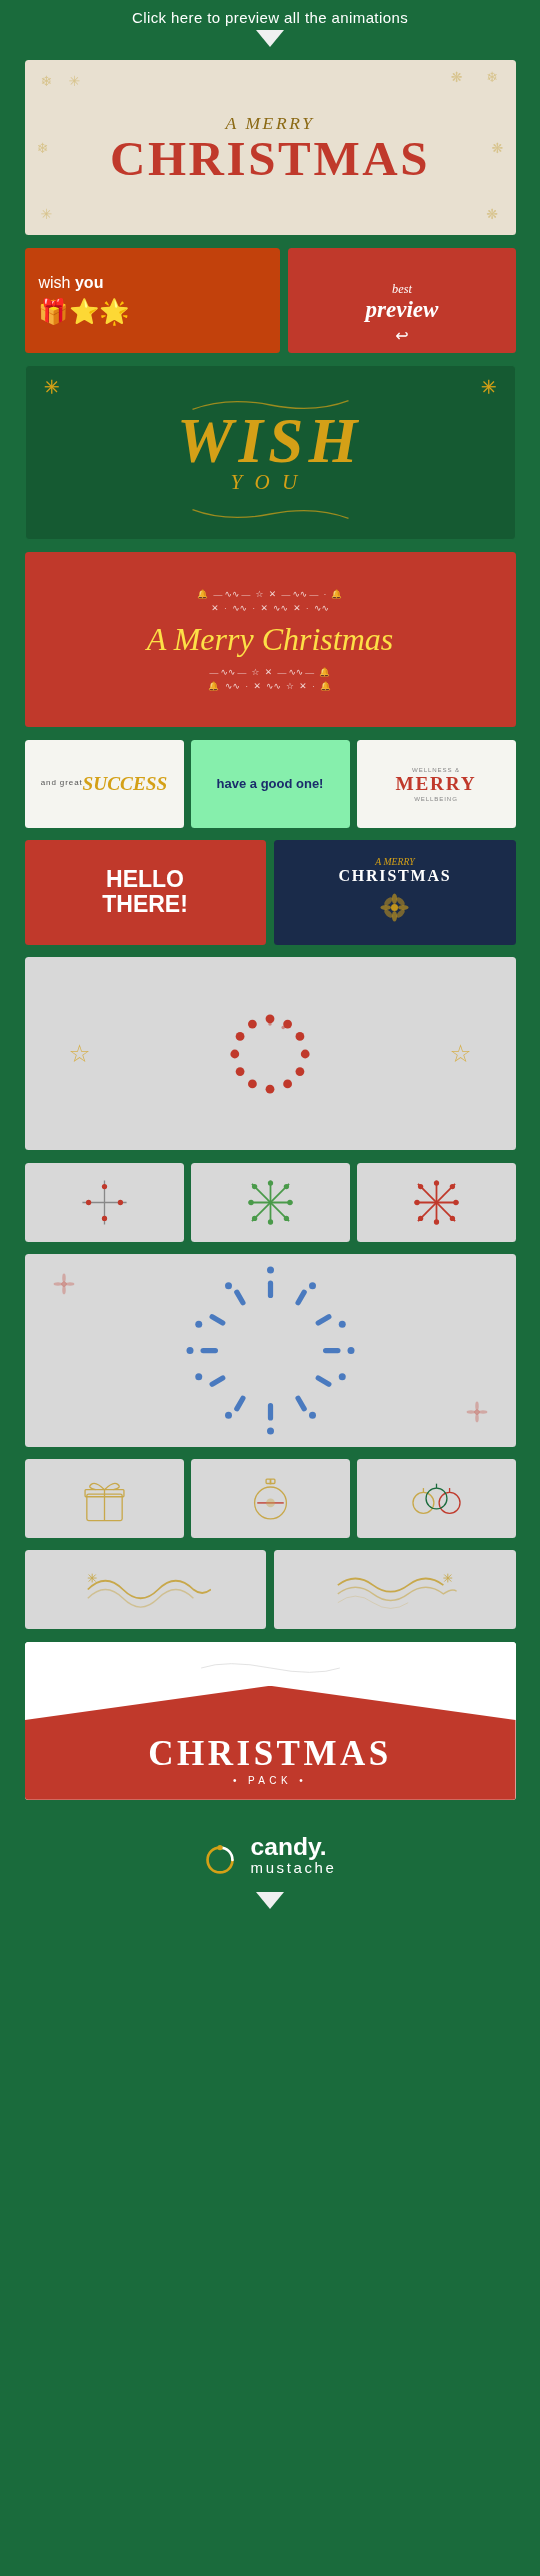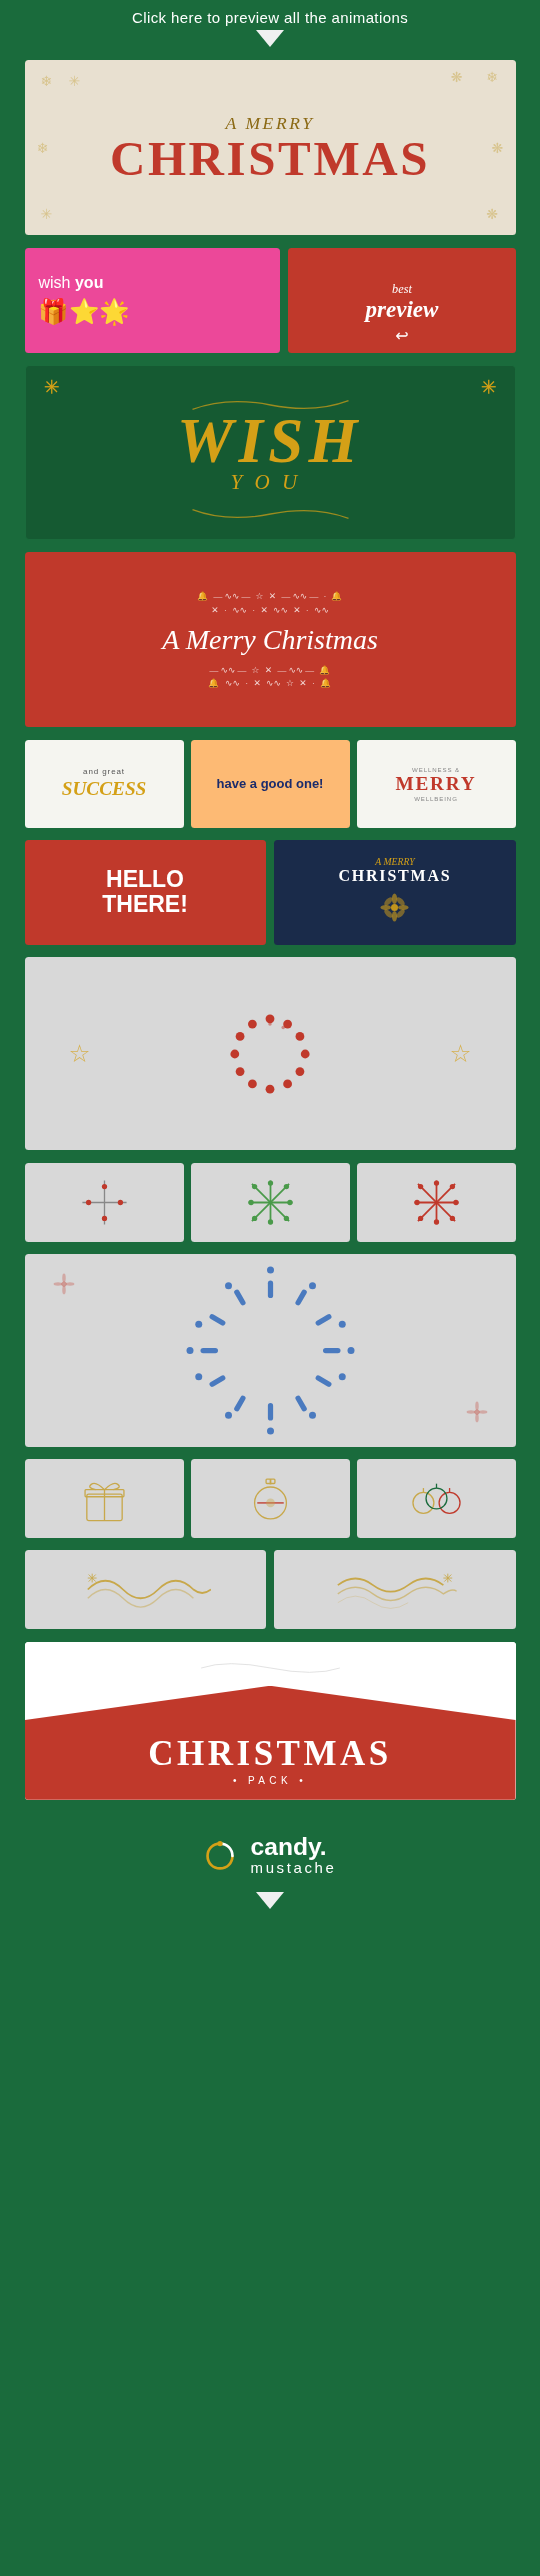--- a/index.html
+++ b/index.html
@@ -85,21 +85,21 @@
     }
 
     
     .card-row-2 {
       display: flex;
       gap: 8.8px;
       width: 100%;
     }
     .card-wish-you {
       flex: 1;
-      background-color: #ec4899;
+      background-color: #c2410c;
       border-radius: 3.5px;
       height: 105px;
       display: flex;
       flex-direction: column;
       align-items: flex-start;
       justify-content: center;
       padding: 10.5px 14px;
       position: relative;
       overflow: hidden;
     }
@@ -201,21 +201,21 @@
       display: flex;
       gap: 7px;
       width: 100%;
     }
     .card-success {
       flex: 1;
       background-color: #f5f5f0;
       border-radius: 3.5px;
       height: 88px;
       display: flex;
-      flex-direction: column;
+      flex-direction: row;
       align-items: center;
       justify-content: center;
       padding: 7px;
     }
     .card-success .and-great {
       font-size: 8px;
       color: #555;
       font-family: Arial, sans-serif;
       letter-spacing: 0.9px;
     }
@@ -223,21 +223,21 @@
       font-family: Georgia, serif;
       font-size: 19.3px;
       color: #d4a017;
       font-style: italic;
       font-weight: bold;
       text-align: center;
     }
 
     .card-good-one {
       flex: 1;
-      background-color: #fdba74;
+      background-color: #86efac;
       border-radius: 3.5px;
       height: 88px;
       display: flex;
       align-items: center;
       justify-content: center;
       padding: 7px;
     }
     .card-good-one .good-text {
       font-family: Arial, sans-serif;
       font-size: 14px;
@@ -581,21 +581,21 @@
       <span class="orn-sym">✕</span>
       <span class="orn-sym">·</span>
       <span class="orn-sym">∿∿</span>
       <span class="orn-sym">·</span>
       <span class="orn-sym">✕</span>
       <span class="orn-sym">∿∿</span>
       <span class="orn-sym">✕</span>
       <span class="orn-sym">·</span>
       <span class="orn-sym">∿∿</span>
     </div>
-    <div class="merry-red-text" style="font-family:Georgia,serif;font-size:28px;color:#ffffff;font-style:italic;margin:7px 16px;">A Merry Christmas</div>
+    <div class="merry-red-text" style="font-family:Georgia,serif;font-size:32px;color:#fde047;font-style:italic;margin:7px 16px;">A Merry Christmas</div>
     <div class="ornament-line">
       <span class="orn-sym">— ∿∿ —</span>
       <span class="orn-sym">☆</span>
       <span class="orn-sym">✕</span>
       <span class="orn-sym">— ∿∿ —</span>
       <span class="orn-sym">🔔</span>
     </div>
     <div class="ornament-line">
       <span class="orn-sym">🔔</span>
       <span class="orn-sym">∿∿</span>
@@ -838,21 +838,21 @@
     </div>
     <div class="xmas-red-banner">
       <div class="xmas-title" style="font-family:Georgia,serif;font-size:35px;font-weight:bold;color:#fff;text-transform:uppercase;letter-spacing:3.5px;line-height:1;">CHRISTMAS</div>
       <div class="xmas-subtitle" style="font-family:Arial,sans-serif;font-size:10px;color:#fff;letter-spacing:4.4px;margin-top:3.5px;">• PACK •</div>
     </div>
   </div>
 
 </div>
 
 <div class="footer-logo">
-  <div style="display:flex;align-items:center;gap:15px;">
+  <div style="display:flex;align-items:flex-end;gap:15px;">
     <div style="position:relative;width:32px;height:32px;">
       <svg width="32" height="32" viewBox="0 0 36 36">
         <path d="M18,4 C10,4 4,10 4,18 C4,26 10,32 18,32 C26,32 32,26 32,18" stroke="#d4a017" stroke-width="3" fill="none" stroke-linecap="round"></path>
         <path d="M18,4 C26,4 32,10 32,18" stroke="#fff" stroke-width="3" fill="none" stroke-linecap="round"></path>
         <circle cx="18" cy="4" r="3" fill="#d4a017"></circle>
       </svg>
     </div>
     <div>
       <div style="font-family:Arial,sans-serif;font-size:24.6px;font-weight:bold;color:#fff;line-height:1;">candy.</div>
       <div style="font-family:Arial,sans-serif;font-size:15px;color:#fff;letter-spacing:2.6px;text-align:center;">mustache</div>

